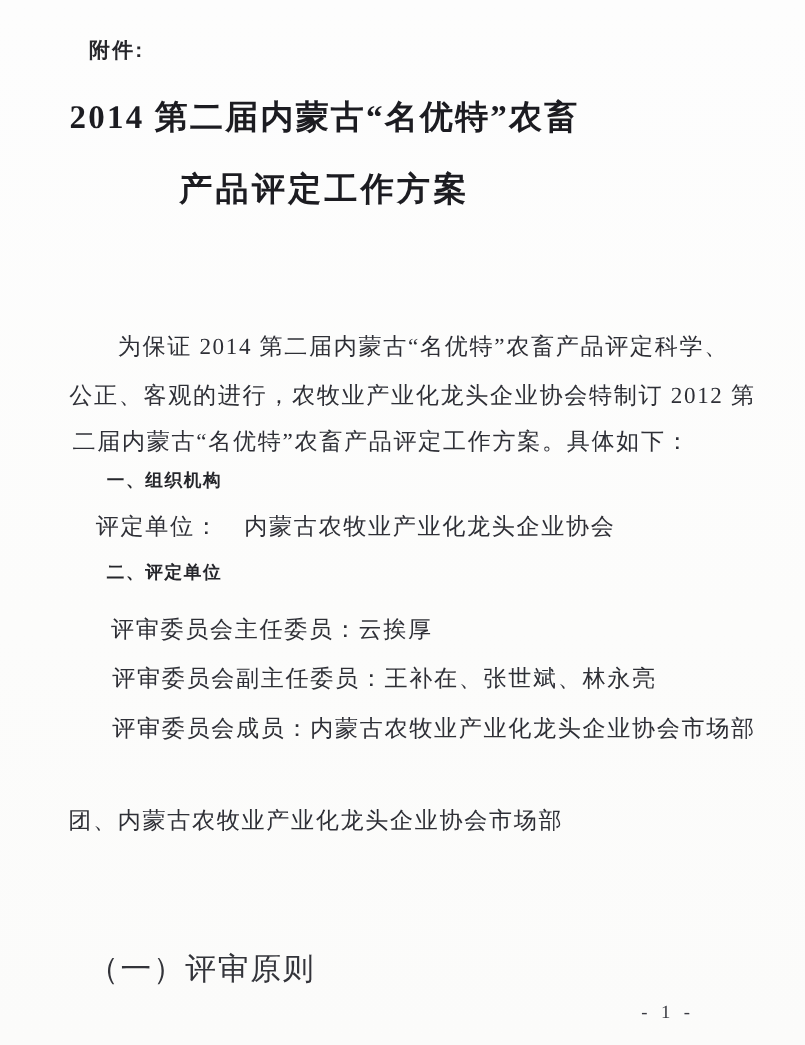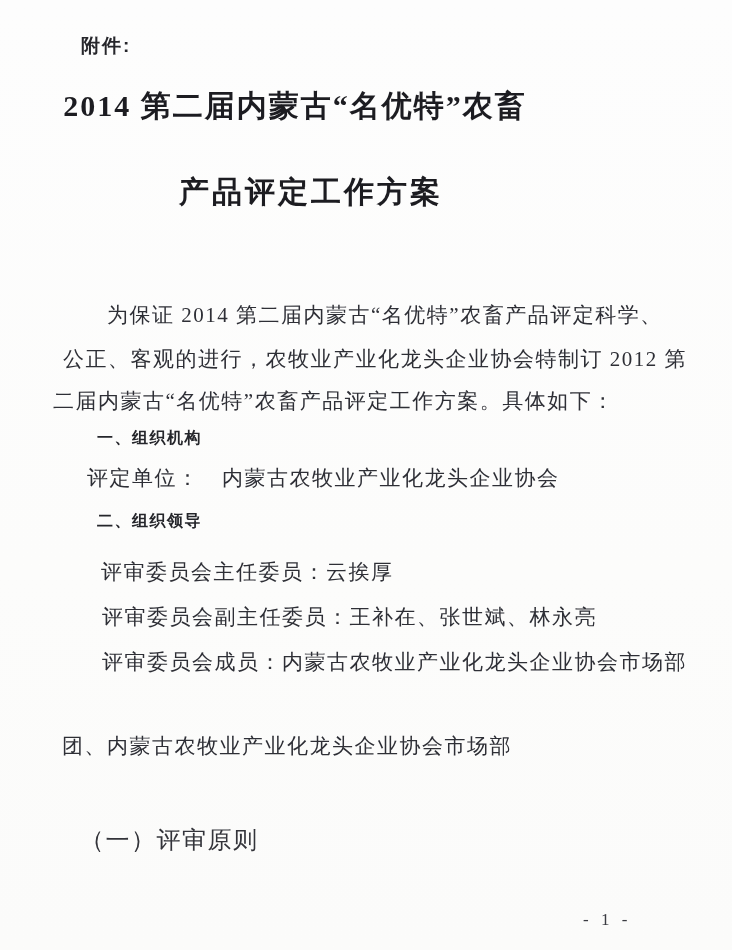--- a/index.html
+++ b/index.html
@@ -36,23 +36,24 @@
   .hd {
     font-family: "Liberation Sans", "DejaVu Sans", sans-serif;
     font-size: 16px;
     font-weight: 700;
     letter-spacing: 1.5px;
     color: #25262b;
   }
   
   .sub {
     font-family: Liberation Serif, serif;
-    font-size: 24px;
+    font-size: 28px;
     letter-spacing: 1.5px;
     color: #33343a;
+    margin-top: 40px;
   }
   .attachment {
     position: absolute;
     top: 33px;
     left: 65px;
     font-family: "Liberation Sans", "DejaVu Sans", sans-serif;
     font-size: 19px;
     font-weight: 700;
     letter-spacing: 2px;
     color: #26262b;
@@ -63,21 +64,21 @@
     left: 0;
     width: 590px;
     text-align: center;
     font-family: "Liberation Serif", "DejaVu Serif", serif;
     font-size: 30px;
     font-weight: 700;
     letter-spacing: 2px;
     color: #1c1c21;
   }
   .title.t1 { top: 86px; }
-  .title.t2 { top: 172px; letter-spacing: 3px; padding-left: 16px; }
+  .title.t2 { top: 152px; letter-spacing: 3px; }
   .pageno {
     position: absolute;
     top: 910px;
     left: 583px;
     font-family: "Liberation Serif", "DejaVu Serif", serif;
     font-size: 17px;
     letter-spacing: 4px;
     color: #3a3b42;
   }
 </style>
@@ -89,27 +90,27 @@
   <div class="attachment">附件:</div>
 
   <div class="title t1">2014 第二届内蒙古“名优特”农畜</div>
 
   <div class="title t2">产品评定工作方案</div>
 
   <div class="ln body" style="top:305px;left:107px">为保证 2014 第二届内蒙古“名优特”农畜产品评定科学、</div>
 
   <div class="ln body" style="top:349px;left:63px">公正、客观的进行，农牧业产业化龙头企业协会特制订 2012 第</div>
 
-  <div class="ln body" style="top:391px;left:53px">二届内蒙古“名优特”农畜产品评定工作方案。具体如下：</div>
+  <div class="ln body" style="top:391px;left:66px">二届内蒙古“名优特”农畜产品评定工作方案。具体如下：</div>
 
   <div class="ln hd" style="top:430px;left:97px">一、组织机构</div>
 
   <div class="ln body" style="top:468px;left:87px">评定单位：　内蒙古农牧业产业化龙头企业协会</div>
 
-  <div class="ln hd" style="top:513px;left:97px">二、组织领导</div>
+  <div class="ln hd" style="top:513px;left:97px">二、评定单位</div>
 
   <div class="ln body" style="top:562px;left:101px">评审委员会主任委员：云挨厚</div>
 
   <div class="ln body" style="top:607px;left:102px">评审委员会副主任委员：王补在、张世斌、林永亮</div>
 
   <div class="ln body" style="top:652px;left:102px">评审委员会成员：内蒙古农牧业产业化龙头企业协会市场部</div>
 
   <div class="ln body" style="top:736px;left:62px">团、内蒙古农牧业产业化龙头企业协会市场部</div>
 
 

